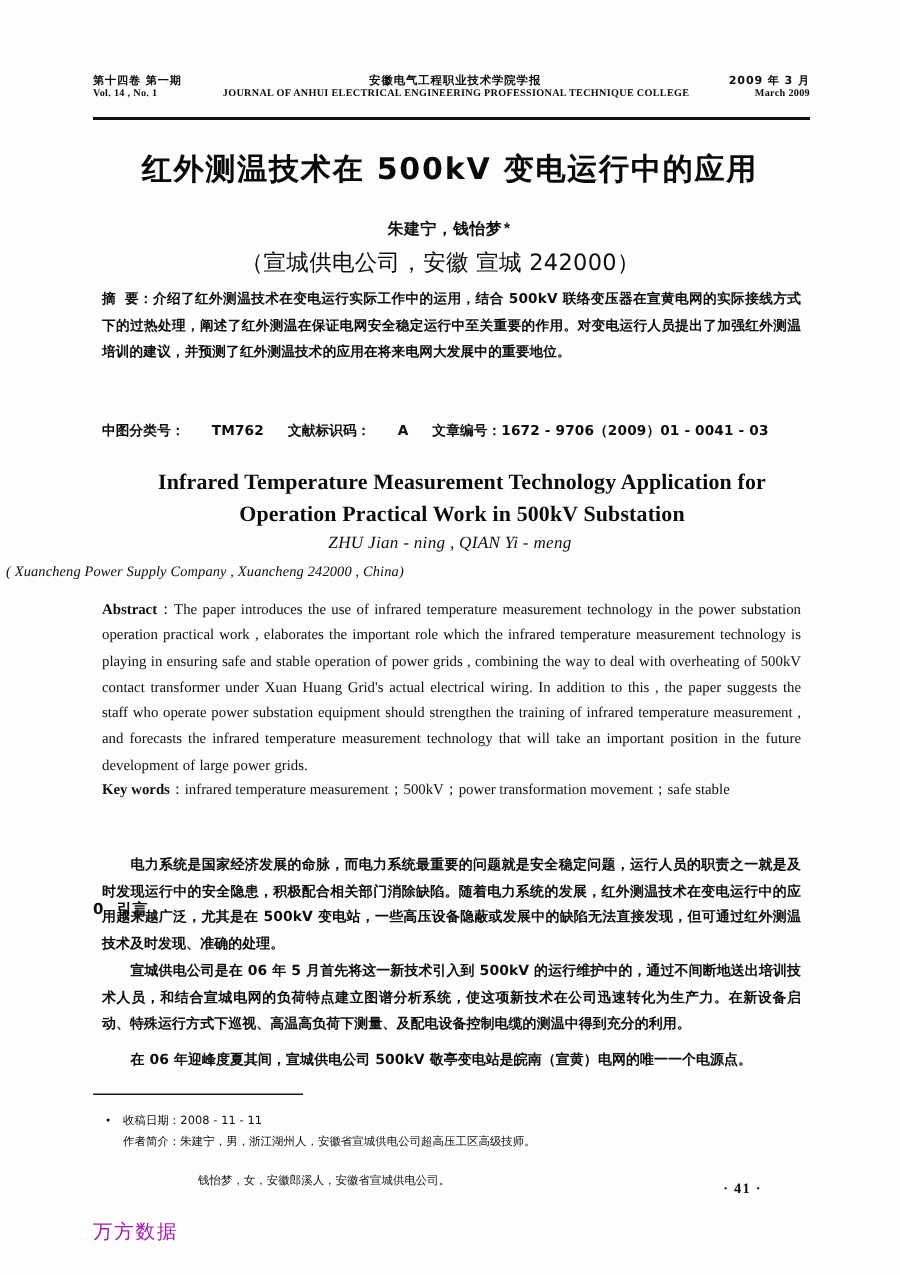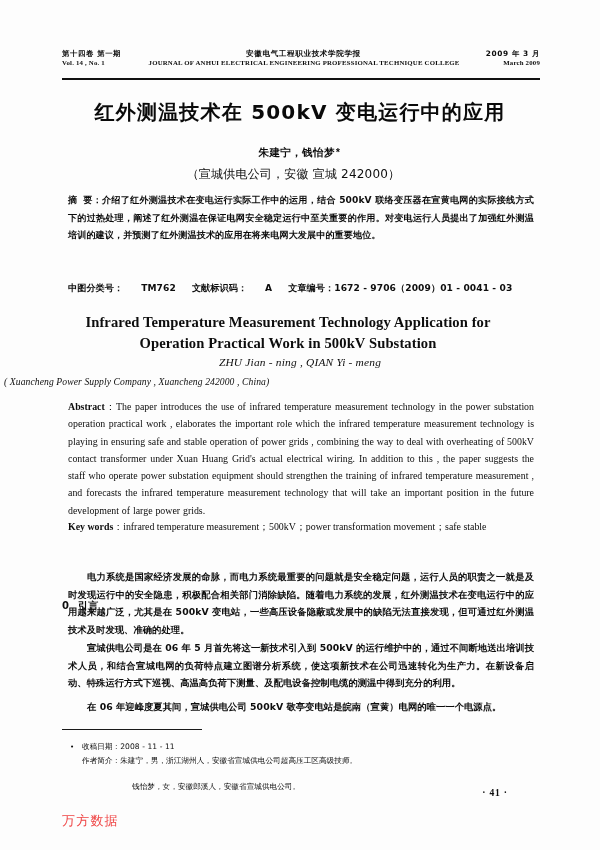--- a/index.html
+++ b/index.html
@@ -87,21 +87,21 @@
     font-weight: bold;
     letter-spacing: 0.4px;
   }
   .cn-affil {
     position: absolute;
     left: 0;
     top: 166px;
     width: 587px;
     text-align: center;
     font-family: "DejaVu Sans", "Liberation Sans", sans-serif;
-    font-size: 12px;
+    font-size: 15px;
     letter-spacing: 0.2px;
   }
 
   
   .cn-abstract {
     position: absolute;
     left: 68px;
     top: 192px;
     width: 466px;
     font-family: "DejaVu Sans", "Liberation Sans", sans-serif;
@@ -124,21 +124,21 @@
     letter-spacing: 0.1px;
   }
   .cn-keywords { top: 262px; }
   .cn-class { top: 280px; }
   .cn-class .sp1 { display: inline-block; width: 18px; }
   .cn-class .sp2 { display: inline-block; width: 16px; }
 
   
   .en-title {
     position: absolute;
-    left: 58px;
+    left: 78px;
     top: 312px;
     width: 460px;
     text-align: center;
     font-family: "Liberation Serif", serif;
     font-size: 14.6px;
     font-weight: bold;
     line-height: 21px;
     letter-spacing: 0.1px;
   }
   .en-authors {
@@ -259,21 +259,21 @@
     font-size: 9.6px;
     font-weight: bold;
     letter-spacing: 0.8px;
   }
   .watermark {
     position: absolute;
     left: 62px;
     top: 812px;
     font-family: "DejaVu Sans", "Liberation Sans", sans-serif;
     font-size: 13px;
-    color: #ef4444;
+    color: #a21caf;
     letter-spacing: 1.2px;
   }
 </style>
 </head>
 <body>
 
 <div class="page">
 
   <div class="masthead">
     <div class="masthead-row">

